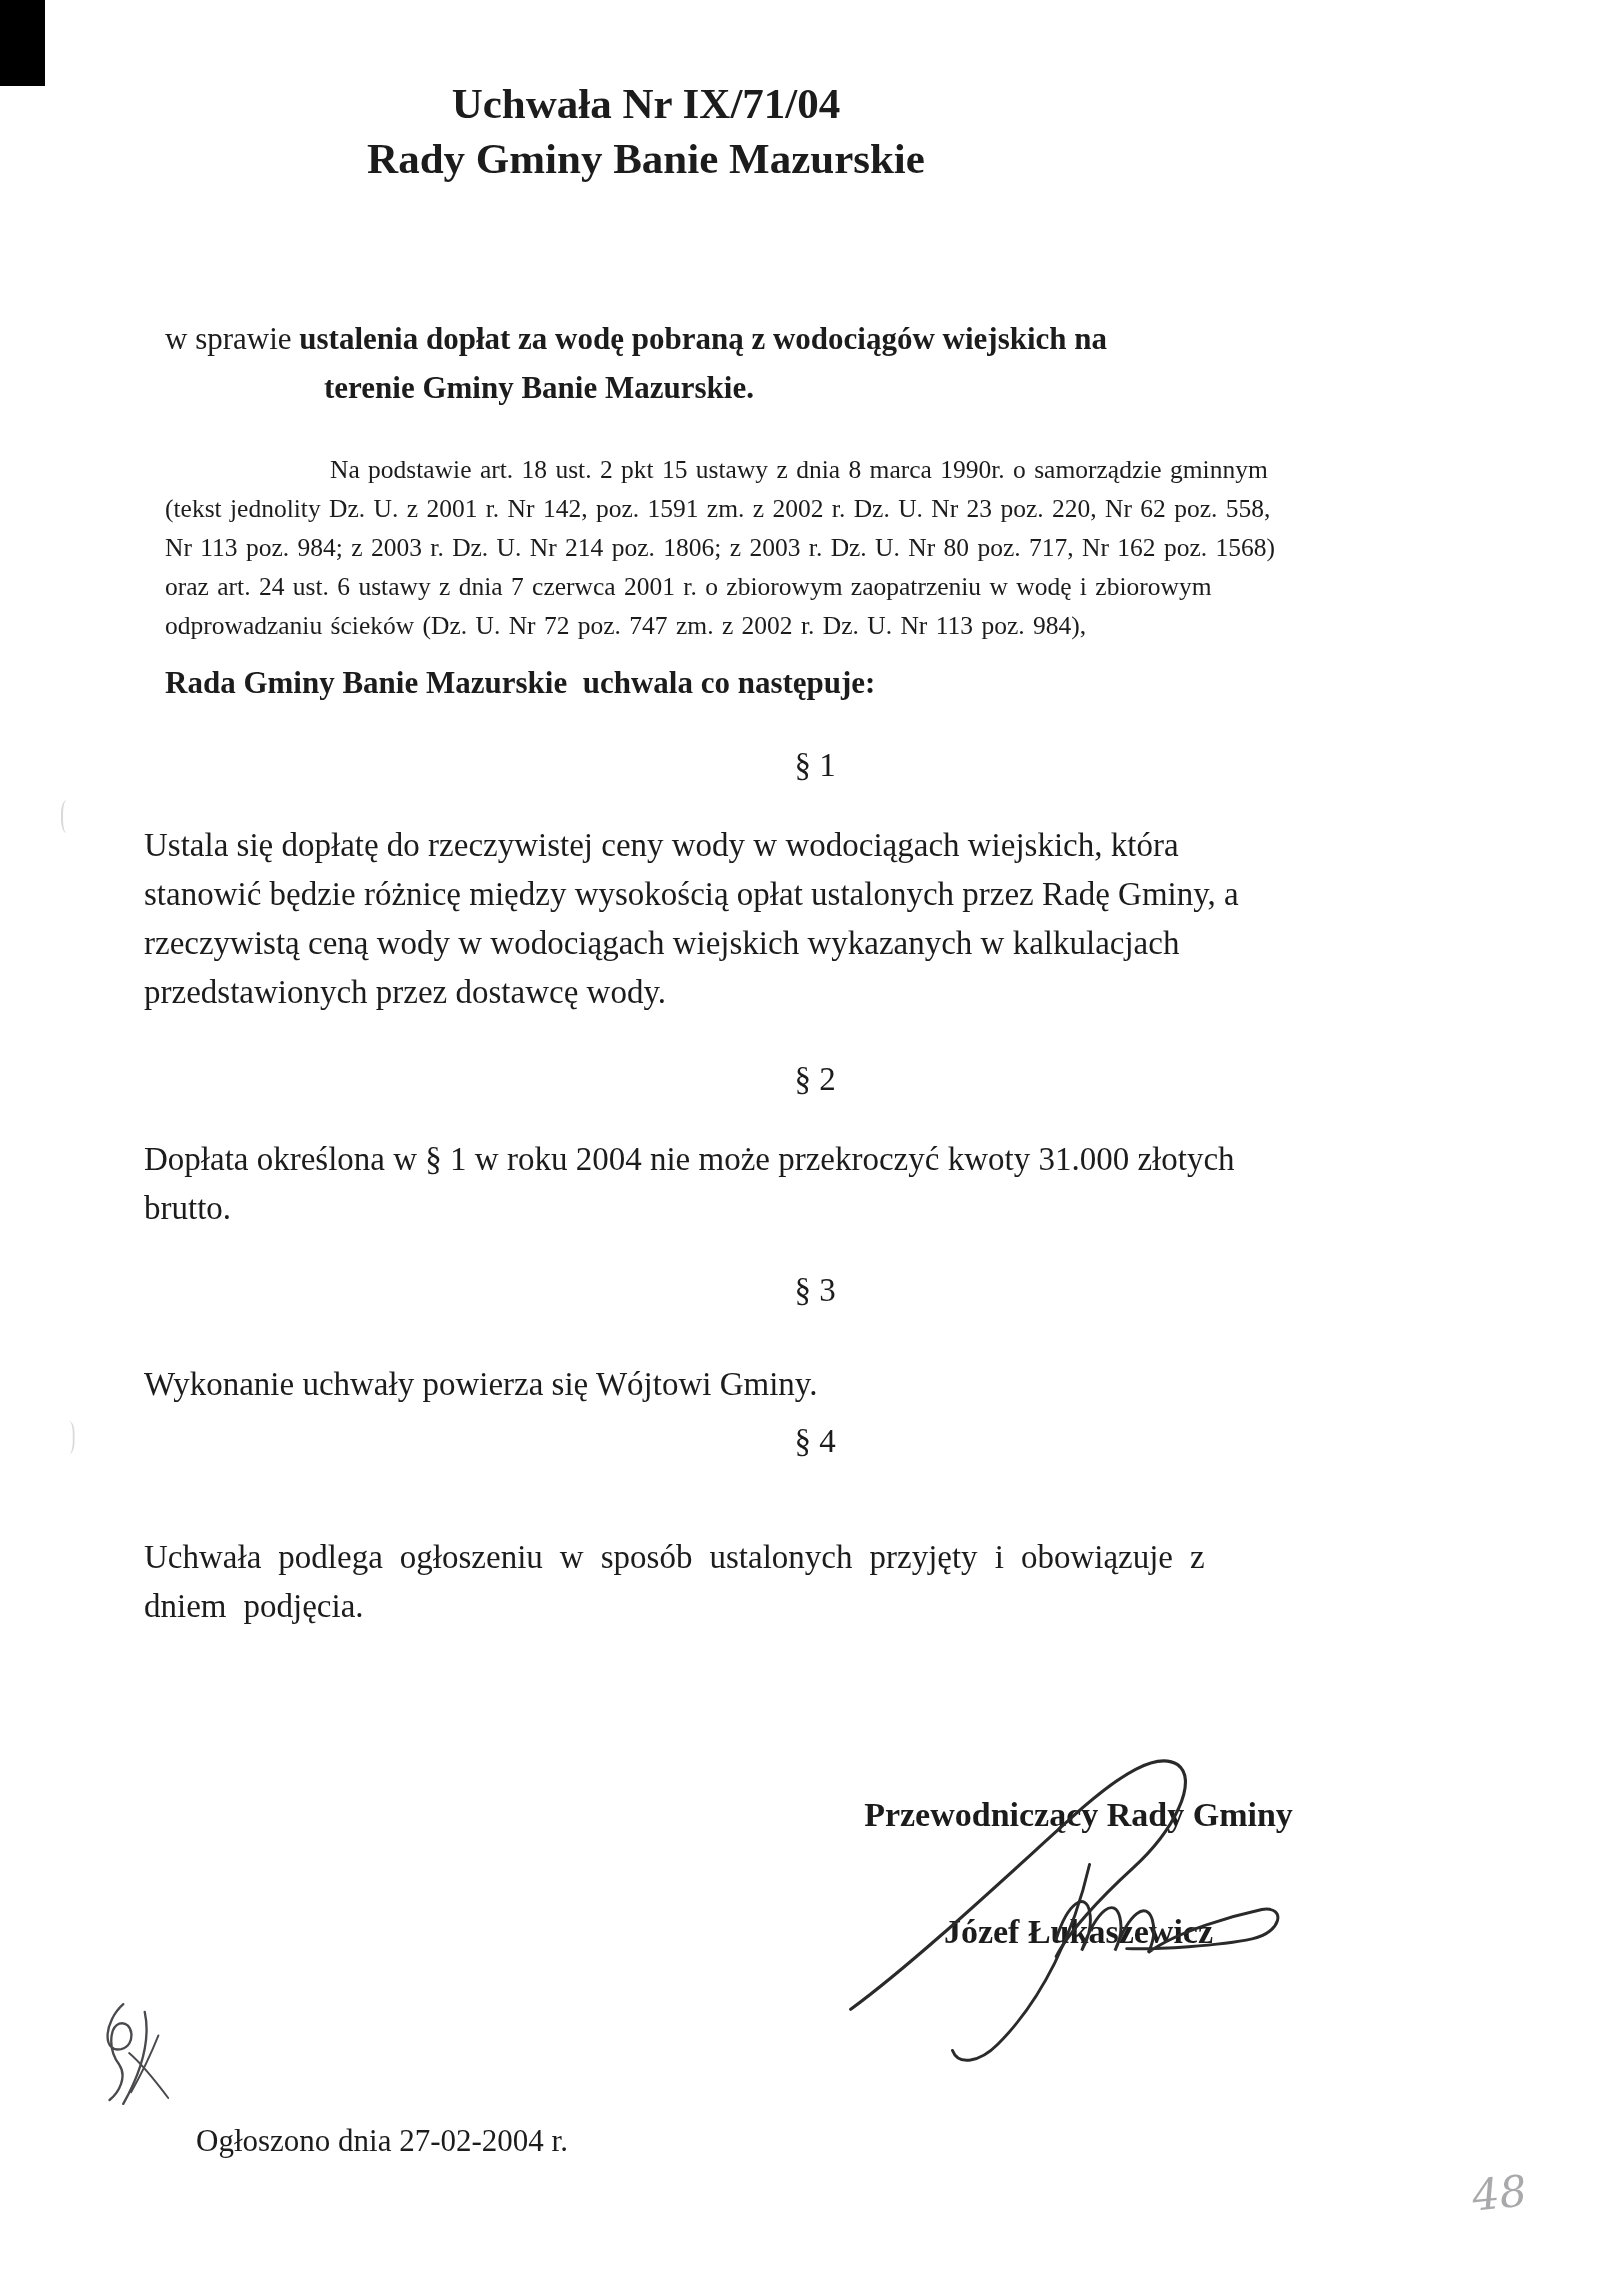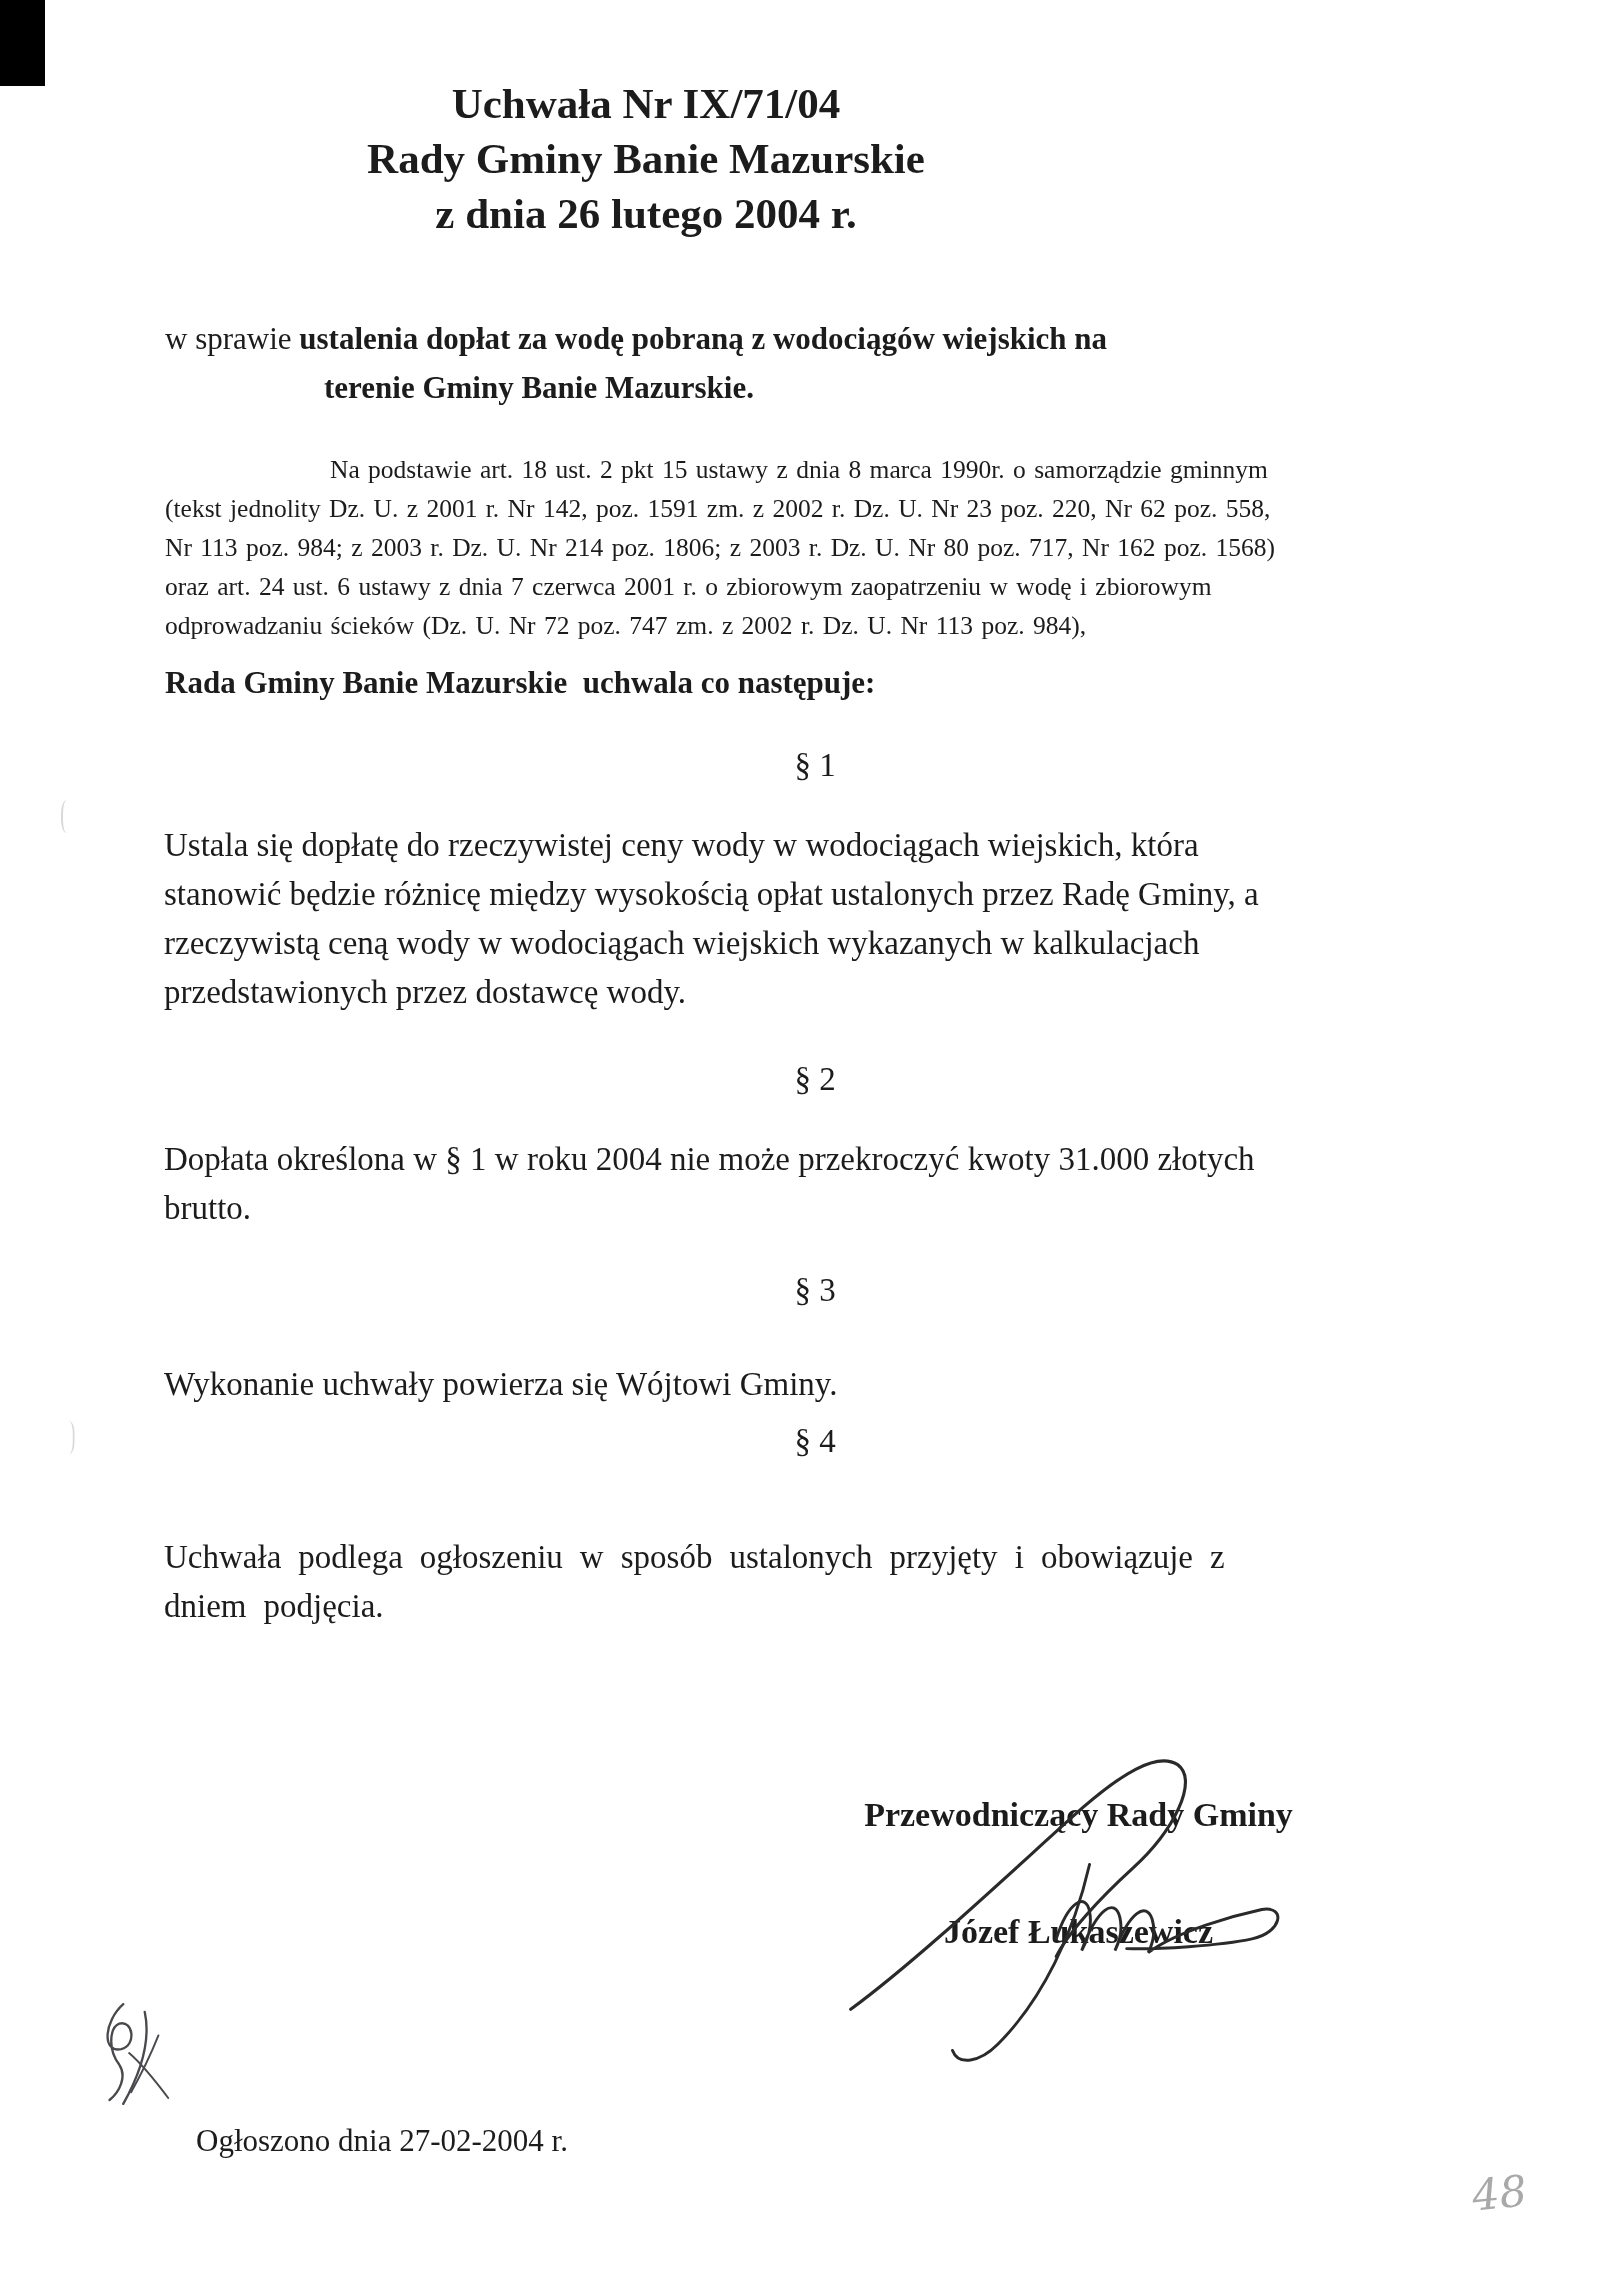--- a/index.html
+++ b/index.html
@@ -77,21 +77,21 @@
     width: 1300px;
     text-align: center;
     font-size: 33px;
   }
   .s1 { top: 747px; }
   .s2 { top: 1061px; }
   .s3 { top: 1272px; }
   .s4 { top: 1423px; }
 
   .section-text {
-    left: 164px;
+    left: 144px;
     width: 1313px;
     font-size: 33px;
     line-height: 49px;
     white-space: pre-line;
   }
   .p1 { top: 821px; }
   .p2 { top: 1135px; }
   .p3 { top: 1360px; }
   .p4 { top: 1533px; word-spacing: 8.8px; }
 
@@ -133,21 +133,20 @@
 
 <div class="page">
 
   <div class="abs corner-artifact"></div>
   <div class="abs margin-mark mark-1"></div>
   <div class="abs margin-mark mark-2"></div>
 
   <div class="abs title-block">
     <div>Uchwała Nr IX/71/04</div>
     <div>Rady Gminy Banie Mazurskie</div>
-    <div>z dnia 26 lutego 2004 r.</div>
   </div>
 
   <div class="abs subject-block">
     <div class="subject-line1"><span>w sprawie </span><b>ustalenia dopłat za wodę pobraną z wodociągów wiejskich na</b></div>
     <div class="subject-line2"><b>terenie Gminy Banie Mazurskie.</b></div>
   </div>
 
   <div class="abs legal-basis">Na podstawie art. 18 ust. 2 pkt 15 ustawy z dnia 8 marca 1990r. o samorządzie gminnym
 (tekst jednolity Dz. U. z 2001 r. Nr 142, poz. 1591 zm. z 2002 r. Dz. U. Nr 23 poz. 220, Nr 62 poz. 558,
 Nr 113 poz. 984; z 2003 r. Dz. U. Nr 214 poz. 1806; z 2003 r. Dz. U. Nr 80 poz. 717, Nr 162 poz. 1568)

